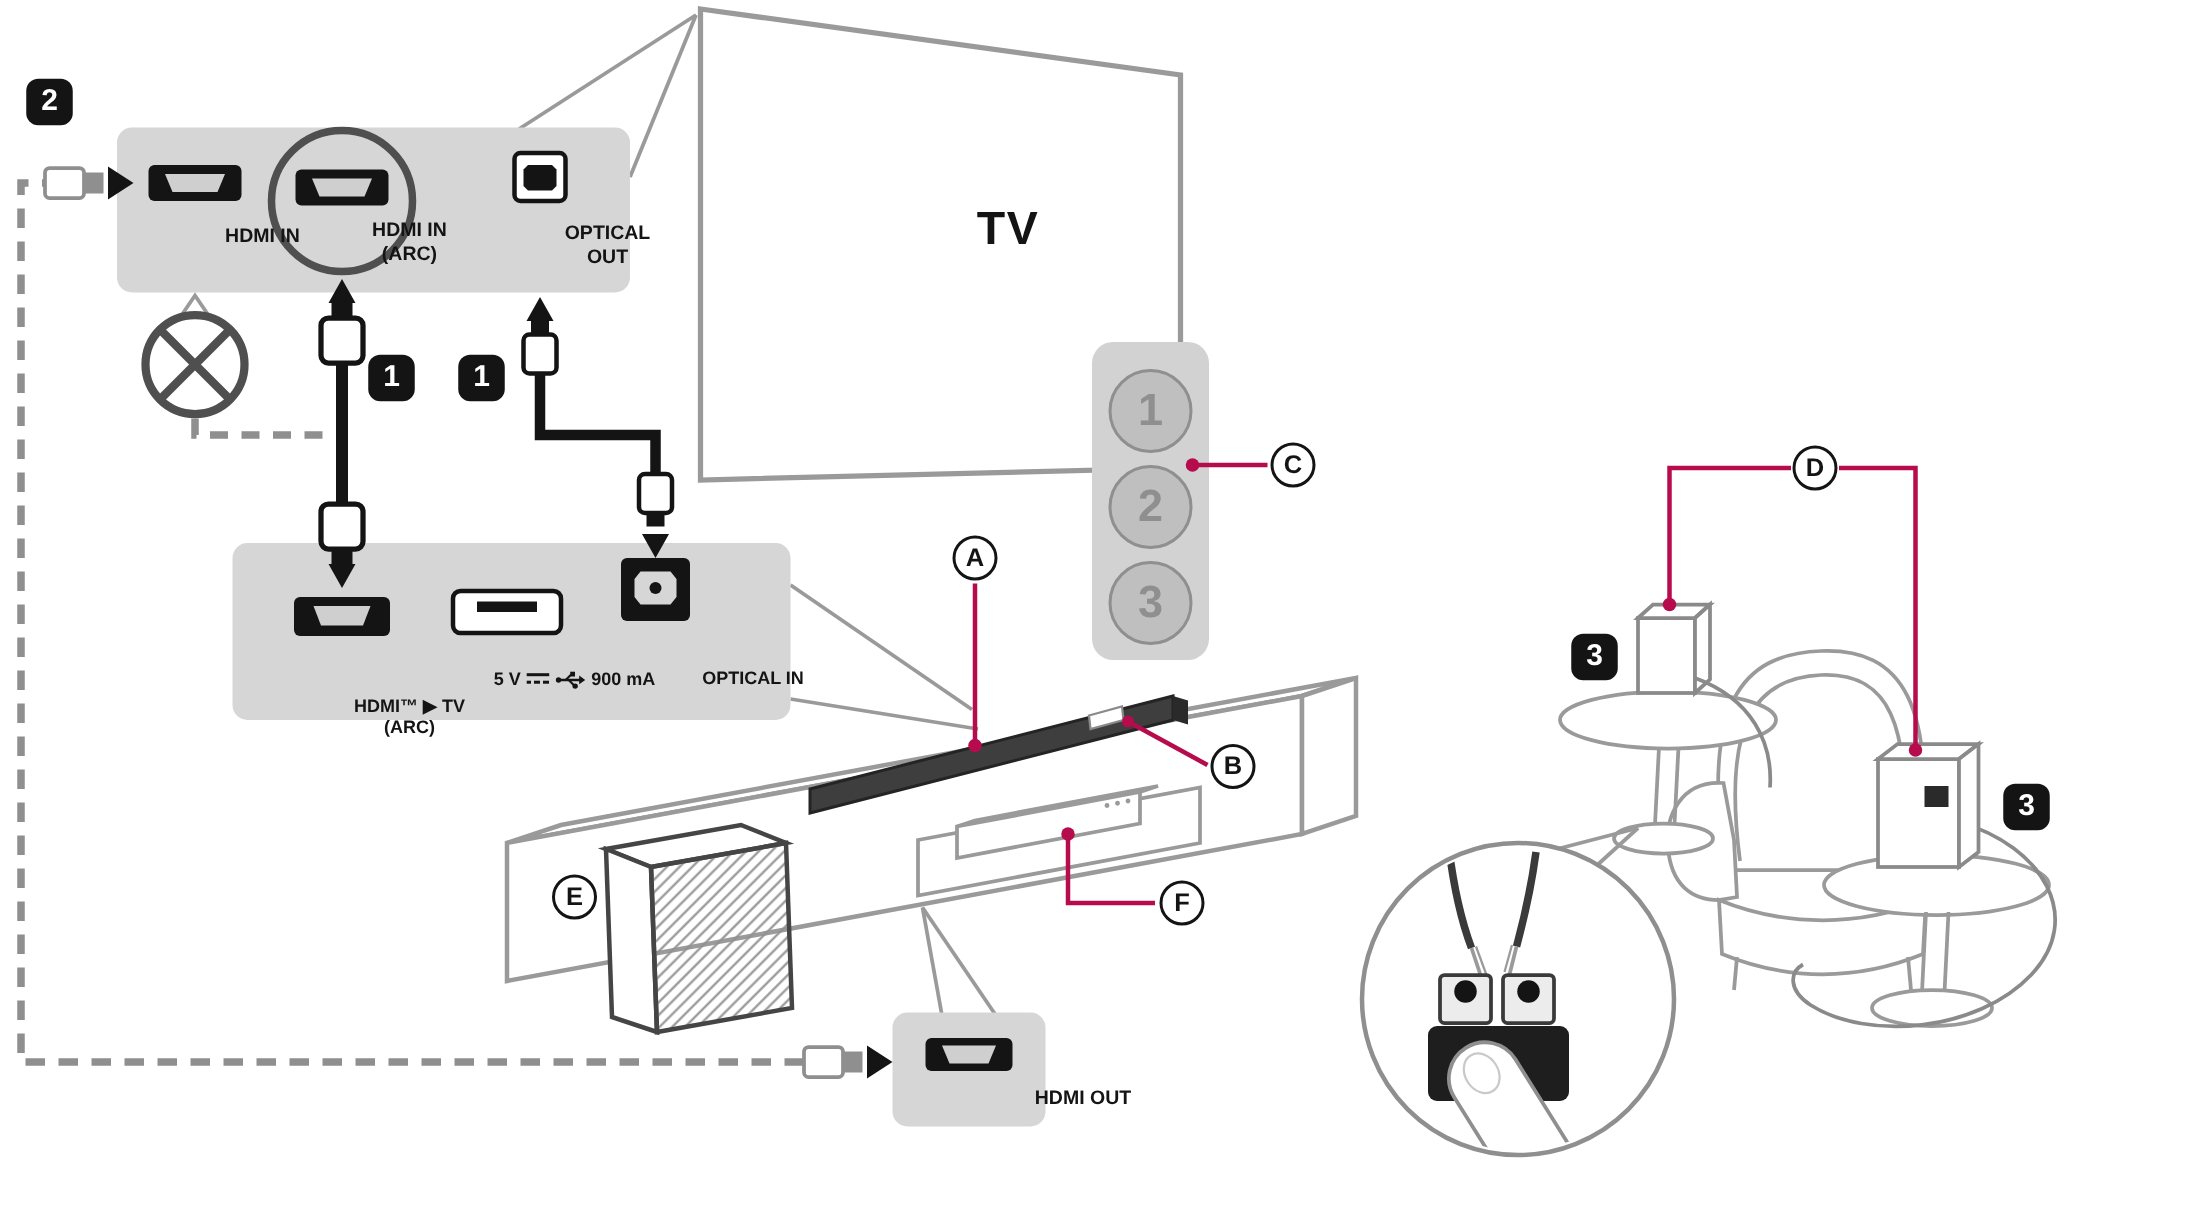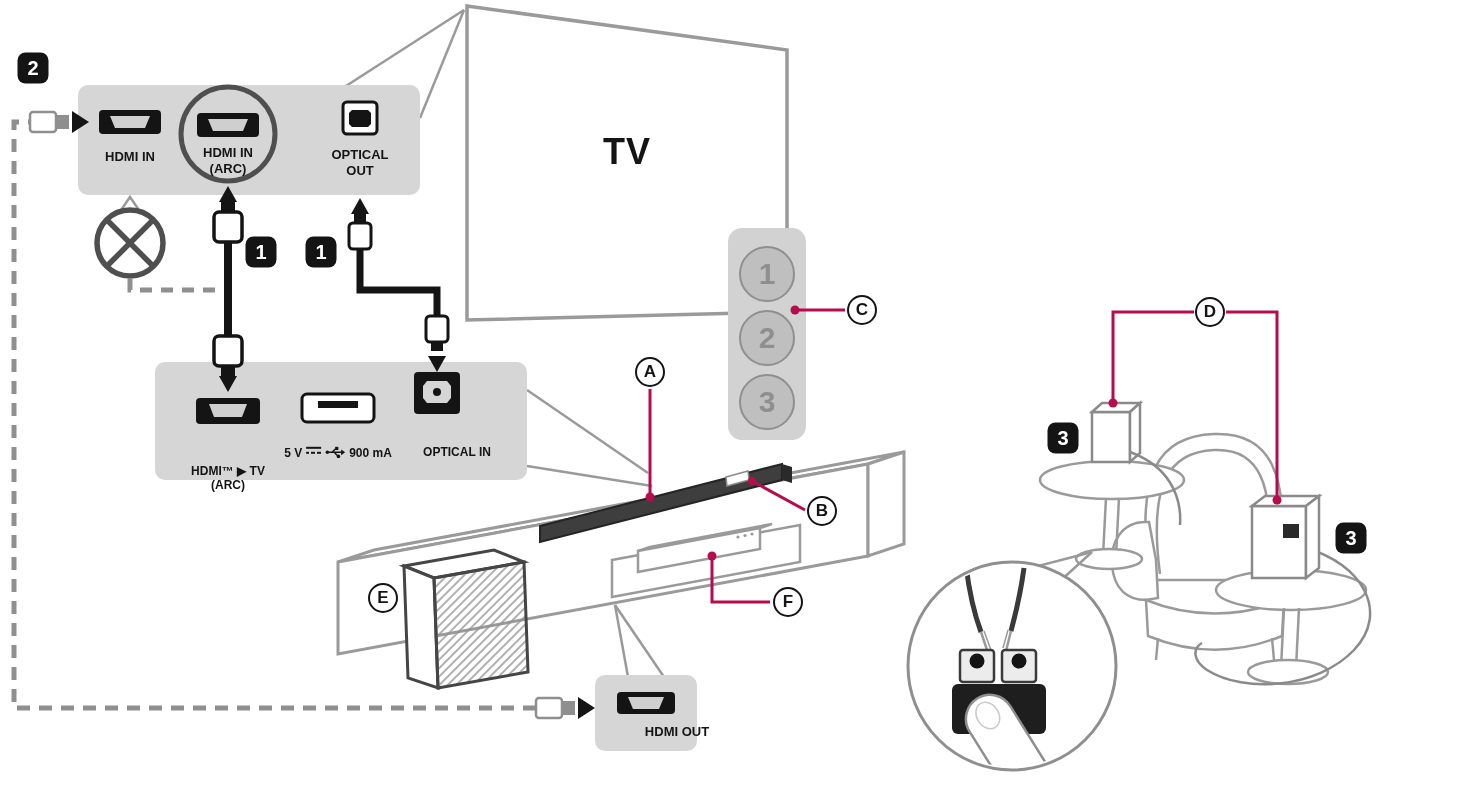--- a/index.html
+++ b/index.html
@@ -1,30 +1,30 @@
 <!DOCTYPE html>
 <html><head>
 <meta charset="utf-8">
 <style>
   html,body{margin:0;padding:0;background:#fff;}
   #stage{position:relative;width:1465px;height:810px;background:#fff;overflow:hidden;
          font-family:"Liberation Sans",sans-serif;}
   #gfx{position:absolute;left:0;top:0;}
   .label{position:absolute;transform:translate(-50%,-50%);font-weight:bold;font-size:13px;
-         line-height:1.2;color:#141414;text-align:center;white-space:pre-line;}
+         line-height:1.2;color:#141414;text-align:center;white-space:pre-line;margin-left:45px;}
   .label.sm{font-size:12px;}
-  .label.tvbig{font-size:36px;letter-spacing:1px;}
+  .label.tvbig{font-size:31px;letter-spacing:1px;}
   .btnnum{position:absolute;transform:translate(-50%,-50%);font-weight:bold;font-size:30px;color:#8f8f8f;}
   .badge{position:absolute;width:31px;height:31px;transform:translate(-50%,-50%);
          background:#141414;border-radius:8px;color:#fff;font-weight:bold;font-size:20px;
          line-height:31px;text-align:center;}
   .co{position:absolute;width:30px;height:30px;transform:translate(-50%,-50%);box-sizing:border-box;
       background:#fff;border:2.5px solid #141414;border-radius:50%;color:#141414;
       font-weight:bold;font-size:17px;line-height:25px;text-align:center;}
-  .usb-row{display:flex;align-items:flex-start;gap:4px;white-space:nowrap;}
+  .usb-row{display:flex;align-items:center;gap:4px;white-space:nowrap;}
   .dc{display:inline-block;width:15px;height:10px;position:relative;}
   .dc::before{content:"";position:absolute;left:0;right:0;top:1px;height:2.2px;background:#141414;}
   .dc::after{content:"";position:absolute;left:0;right:0;top:6px;height:2.2px;
       background:linear-gradient(90deg,#141414 0 3px,transparent 3px 5px,#141414 5px 9px,
                  transparent 9px 11px,#141414 11px 15px,transparent 15px);}
 </style>
 </head>
 <body>
 
 <div id="stage">

